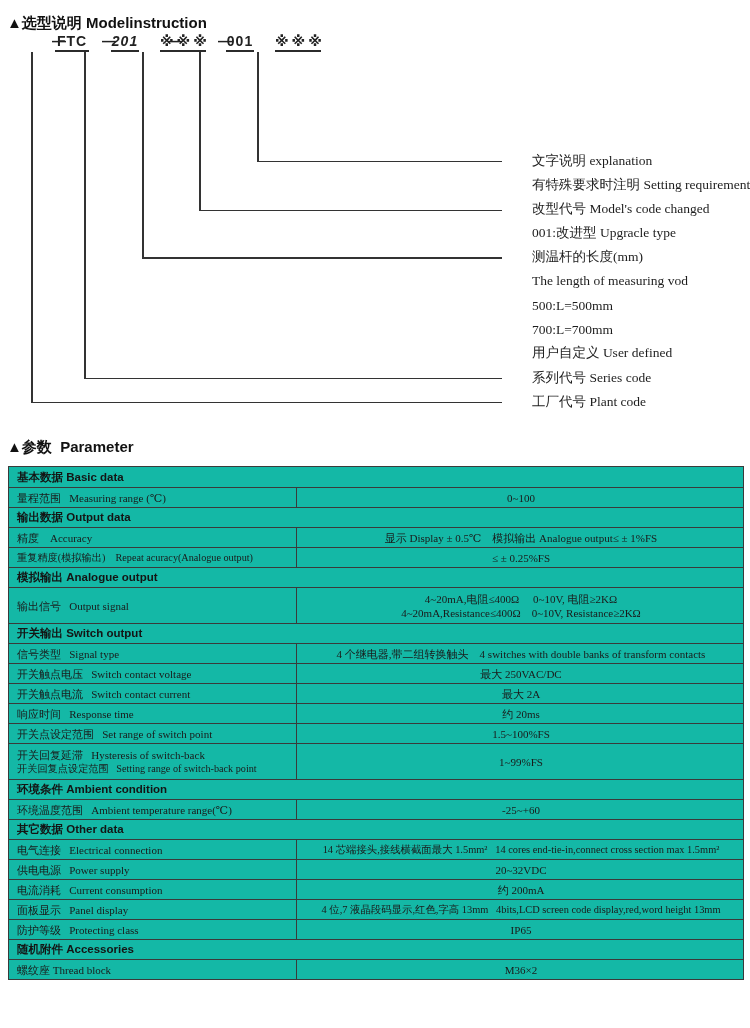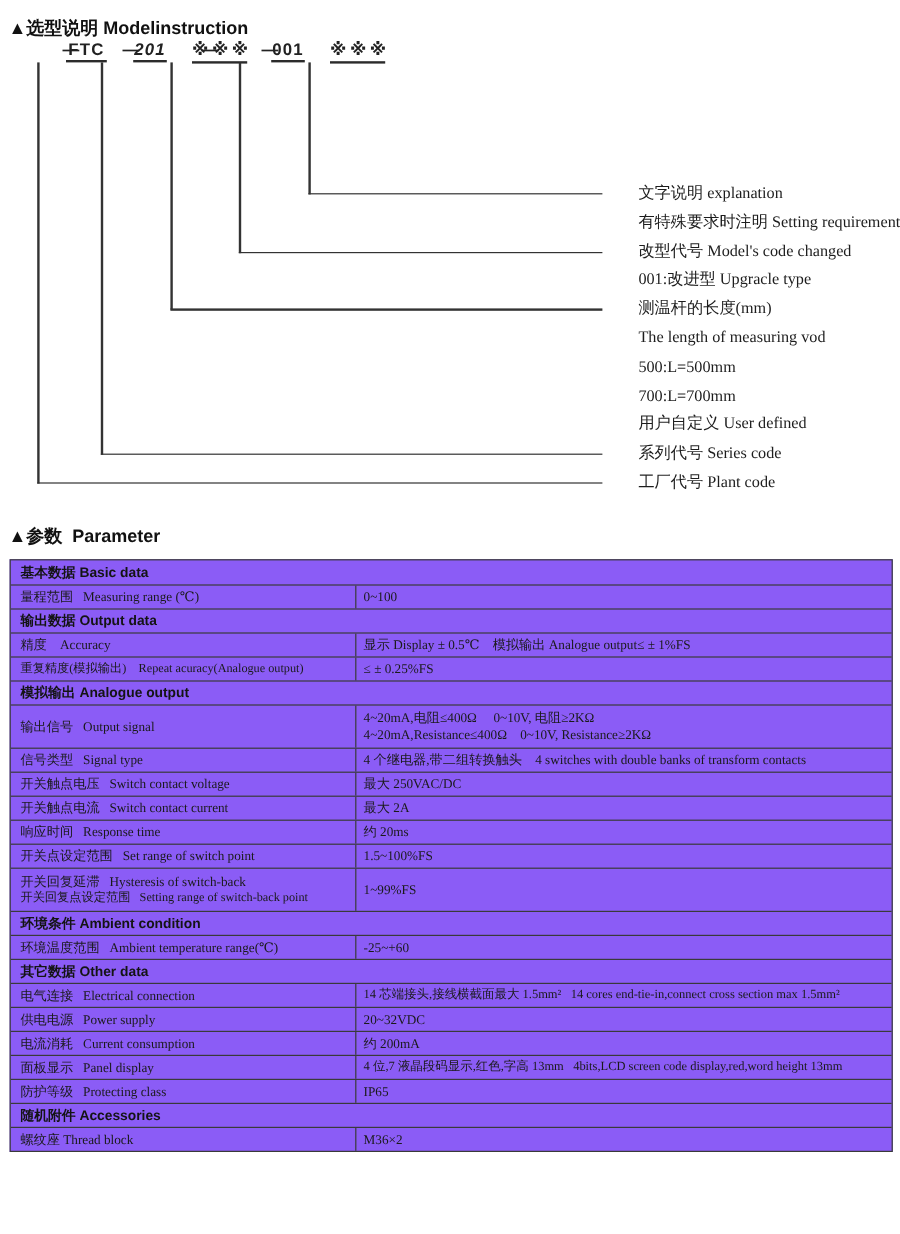--- a/index.html
+++ b/index.html
@@ -28,36 +28,36 @@
   }
   .vline { position:absolute; width:1.5px; background:#333; }
   .hline { position:absolute; height:1.5px; background:#333; }
   .d-label {
     position:absolute; left:508px; height:18px; line-height:18px;
     font-size:13.5px; color:#1d1d1d; white-space:pre;margin-left:24px;
   }
   
   .param-table {
     position:absolute; left:8px; top:466px; width:736px;
-    border:1px solid #3a3a3a; box-sizing:border-box; background:#8b5cf6;
+    border:1px solid #3a3a3a; box-sizing:border-box; background:#14b8a6;
   }
   .t-row { display:flex; border-top:1px solid #3a3a3a; box-sizing:border-box; height:20px; }
   .t-row.first { border-top:none; }
   .t-row.tall { height:36px; }
   .t-section {
     flex:1; display:flex; align-items:center; padding:0 6px 0 8px;
     font-family:"Liberation Sans","DejaVu Sans",sans-serif;
     font-weight:bold; font-size:11.5px; color:#141414;
   }
   .t-label {
     width:288px; box-sizing:border-box; border-right:1px solid #3a3a3a;
     padding:1px 4px 1px 8px; display:flex; flex-direction:column; justify-content:center;
   }
   .t-value {
-    flex:1; padding:1px 4px 1px 6px; display:flex; flex-direction:column; justify-content:center;
+    flex:1; padding:1px 4px 1px 6px; display:flex; flex-direction:column; justify-content:center;text-align:center;
   }
   .t-label span, .t-value span {
     font-size:11px; line-height:14px; white-space:pre; color:#1a1a1a;
   }
   .t-label span.compact { font-size:10.2px; }
   .t-value span.fs10 { font-size:10.4px; }
 </style>
 </head>
 <body>
 
@@ -148,20 +148,23 @@
     <div class="t-row tall">
       <div class="t-label">
           <span>输出信号   Output signal</span>
         </div>
       <div class="t-value">
         <span>4~20mA,电阻≤400Ω     0~10V, 电阻≥2KΩ</span>
         <span>4~20mA,Resistance≤400Ω    0~10V, Resistance≥2KΩ</span>
       </div>
     </div>
 
+    <div class="t-row">
+      <div class="t-section">开关输出   Switch output</div>
+    </div>
 
     <div class="t-row">
       <div class="t-label">
           <span>信号类型   Signal type</span>
         </div>
       <div class="t-value">
           <span>4 个继电器,带二组转换触头    4 switches with double banks of transform contacts</span>
         </div>
     </div>
 

